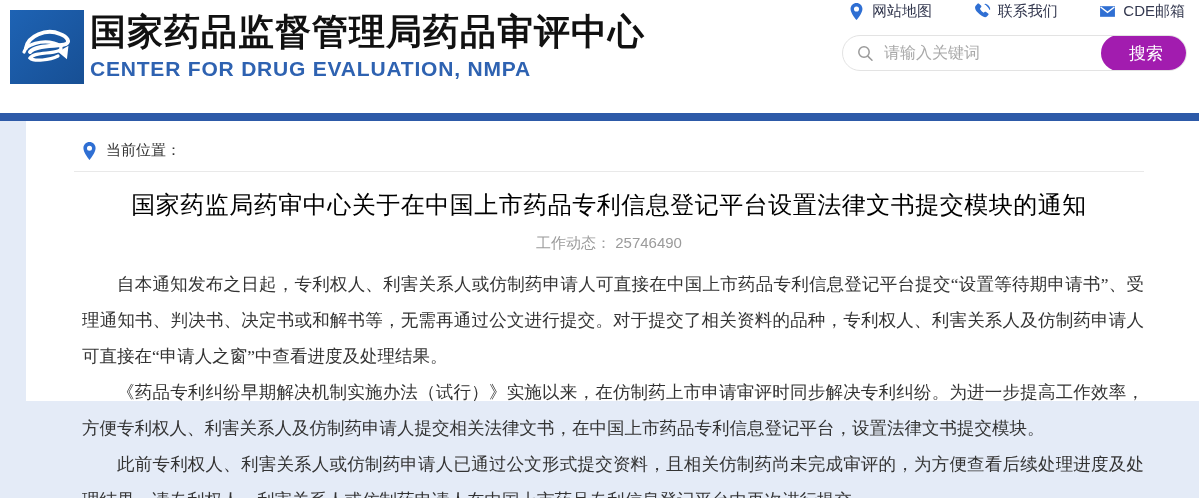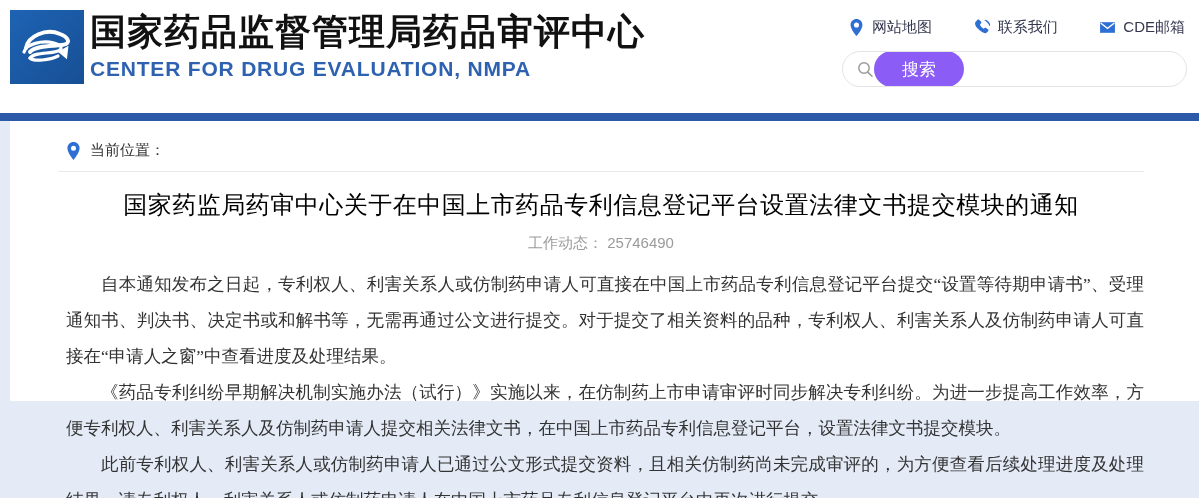--- a/index.html
+++ b/index.html
@@ -39,21 +39,21 @@
   .site-subtitle {
     margin-top: 3px;
     font-size: 21px;
     font-weight: 700;
     color: #2e62b1;
     letter-spacing: 0.8px;
     white-space: nowrap;
   }
   .header-right {
     position: absolute;
-    right: 12px; top: 16px;
+    right: 12px; top: 0;
     width: 345px;
   }
   .quick-links {
     display: flex;
     justify-content: space-between;
     align-items: center;
     padding: 2px 2px 0 6px;
   }
   .quick-link {
     display: flex; align-items: center; gap: 7px;
@@ -83,35 +83,35 @@
     font-size: 16px;
     color: #333;
     font-family: "Liberation Sans", "DejaVu Sans", sans-serif;
   }
   .search-input::placeholder { color: #a9a9a9; }
   .search-button {
     width: 90px;
     height: 36px;
     border: none;
     border-radius: 18px;
-    background: #8b5cf6;
+    background: #a21caf;
     color: #ffffff;
     font-size: 17px;
     cursor: pointer;
     flex-shrink: 0;
     font-family: "Liberation Sans", "DejaVu Sans", sans-serif;
   }
 
   
   .top-bar { height: 8px; background: #2d5aa8; width: 1199px; }
 
   
   .page-body {
     background: #e4ebf7;
-    padding-left: 10px;
+    padding-left: 26px;
     height: 280px;
   }
   .content {
     background: #ffffff;
     height: 100%;
     padding: 0 55px 0 48px;
   }
   .breadcrumb {
     display: flex;
     align-items: center;
@@ -201,20 +201,21 @@
       </span>
     </div>
 
     <div class="search-row">
       <span class="search-icon-wrap">
         <svg width="17" height="17" viewBox="0 0 17 17">
             <circle cx="7" cy="7" r="5.2" fill="none" stroke="#9a9a9a" stroke-width="1.5"></circle>
             <line x1="11" y1="11.4" x2="15" y2="15.2" stroke="#9a9a9a" stroke-width="1.5" stroke-linecap="round"></line>
           </svg>
       </span>
+      <input class="search-input" type="text" placeholder="请输入关键词" style="">
       <button class="search-button">搜索</button>
     </div>
   </div>
 </div>
 
 <div class="top-bar"></div>
 
 <div class="page-body">
   <div class="content">
 

